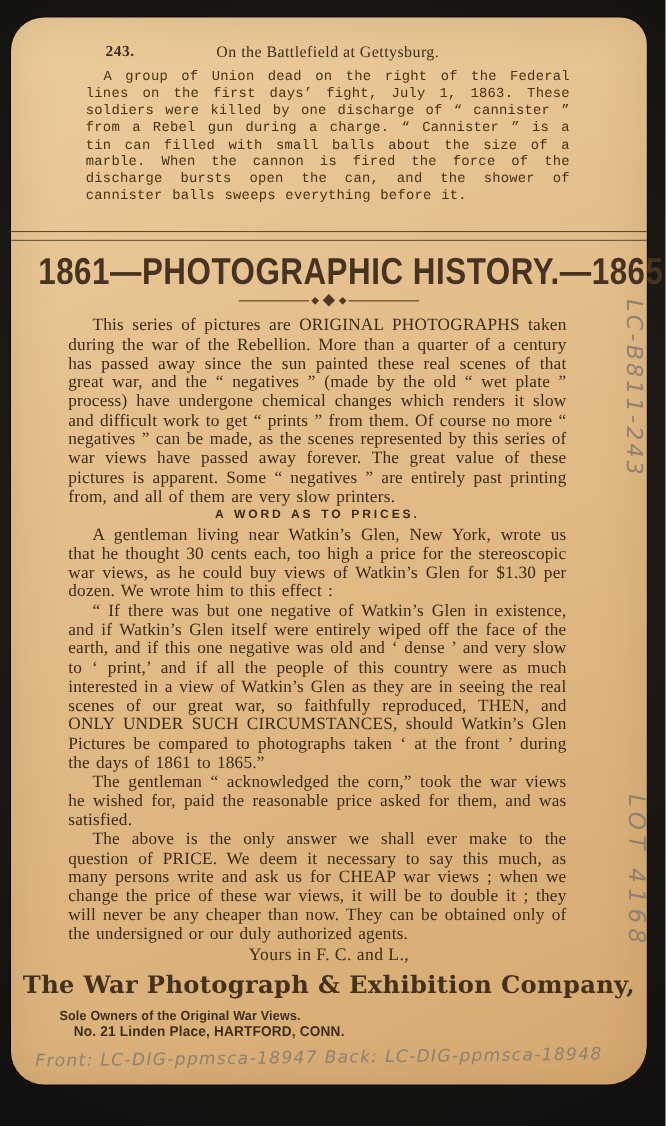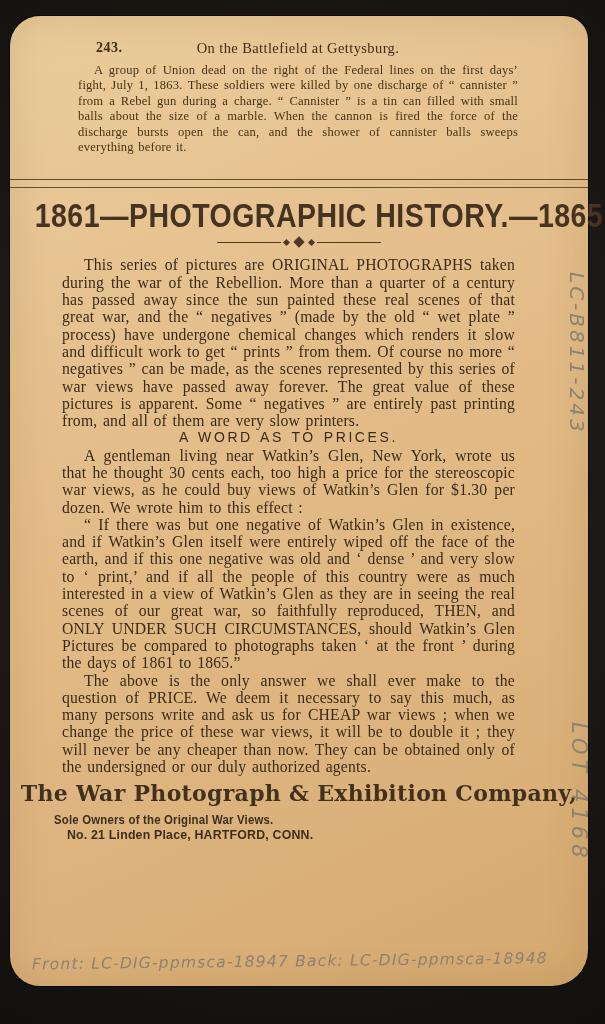--- a/index.html
+++ b/index.html
@@ -30,21 +30,21 @@
     text-align: center; font-weight: 400; font-size: 14.5px;
     letter-spacing: .4px; color: #3d2d1a;
   }
   .top-body {
     margin-top: 5px;
     font-size: 12.6px; line-height: 15.4px;
     text-align: justify; text-indent: 16px;
     letter-spacing: .2px; word-spacing: 1px;
     color: #453categories316;
   }
-  .top-body { color: #453316; }
+  .top-body { color: #453316; font-family: Liberation Mono, monospace; }
   
   .double-rule { margin-top: 24px; }
   .double-rule .rule-line { border-top: 1.6px solid #5d4830; }
   .double-rule .rule-line + .rule-line { margin-top: 7px; border-top-color: #64503a; }
   
   .masthead { margin-top: 10px; text-align: center; }
   .masthead-title {
     display: inline-block;
     font-family: "Liberation Sans", sans-serif;
     font-weight: 700; font-size: 31px;
@@ -63,21 +63,21 @@
   .body-text {
     margin: 10px 73px 0 52px;
     font-size: 15.7px; line-height: 17.3px;
     text-align: justify; letter-spacing: .2px; word-spacing: 1.4px;
     color: #3a2b19;
   }
   .body-text p { margin: 0; text-indent: 22px; }
   .prices-heading {
     text-align: center;
     font-family: "Liberation Sans", sans-serif;
-    font-weight: 400; font-size: 14px; letter-spacing: 2.6px;
+    font-weight: 700; font-size: 11px; letter-spacing: 2.6px;
     margin: 5px 0 3px 0; text-indent: 0 !important;
     color: #3a2b19;
   }
   
   .yours-line { text-align: center; font-size: 16px; margin-top: 2px; letter-spacing: .4px; }
   .company-line {
     text-align: center;
     font-family: "DejaVu Serif", serif;
     font-weight: 700; font-size: 22px; letter-spacing: .3px;
     margin-top: 5px; color: #42311d;
@@ -139,23 +139,25 @@
     <div class="orn-diamond big"></div>
     <div class="orn-diamond"></div>
     <div class="orn-line"></div>
   </div>
 
   <div class="body-text">
     <p>This series of pictures are ORIGINAL PHOTOGRAPHS taken during the war of the Rebellion.  More than a quarter of a century has passed away since the sun painted these real scenes of that great war, and the “ negatives ” (made by the old “ wet plate ” process) have undergone chemical changes which renders it slow and difficult work to get “ prints ” from them.  Of course no more “ negatives ” can be made, as the scenes represented by this series of war views have passed away forever.  The great value of these pictures is apparent.  Some “ negatives ” are entirely past printing from, and all of them are very slow printers.</p>
     <p class="prices-heading">A WORD AS TO PRICES.</p>
     <p>A gentleman living near Watkin’s Glen, New York, wrote us that he thought 30 cents each, too high a price for the stereoscopic war views, as he could buy views of Watkin’s Glen for $1.30 per dozen.  We wrote him to this effect :</p>
     <p>“ If there was but one negative of Watkin’s Glen in existence, and if Watkin’s Glen itself were entirely wiped off the face of the earth, and if this one negative was old and ‘ dense ’ and very slow to ‘ print,’ and if all the people of this country were as much interested in a view of Watkin’s Glen as they are in seeing the real scenes of our great war, so faithfully reproduced, THEN, and ONLY UNDER SUCH CIRCUMSTANCES, should Watkin’s Glen Pictures be compared to photographs taken ‘ at the front ’ during the days of 1861 to 1865.”</p>
+    <p>The gentleman “ acknowledged the corn,” took the war views he wished for, paid the reasonable price asked for them, and was satisfied.</p>
     <p>The above is the only answer we shall ever make to the question of PRICE.  We deem it necessary to say this much, as many persons write and ask us for CHEAP war views ; when we change the price of these war views, it will be to double it ; they will never be any cheaper than now.  They can be obtained only of the undersigned or our duly authorized agents.</p>
   </div>
 
+  <div class="yours-line">Yours in F. C. and L.,</div>
   <div class="company-line">The War Photograph &amp; Exhibition Company,</div>
 
   <div class="imprint-row">
     <span class="imprint-left">Sole Owners of the Original War Views.</span>
     <span class="imprint-right">No. 21 Linden Place, HARTFORD, CONN.</span>
   </div>
 
   <div class="pencil hand-bottom">Front: LC-DIG-ppmsca-18947  Back: LC-DIG-ppmsca-18948</div>
 </div>
 

